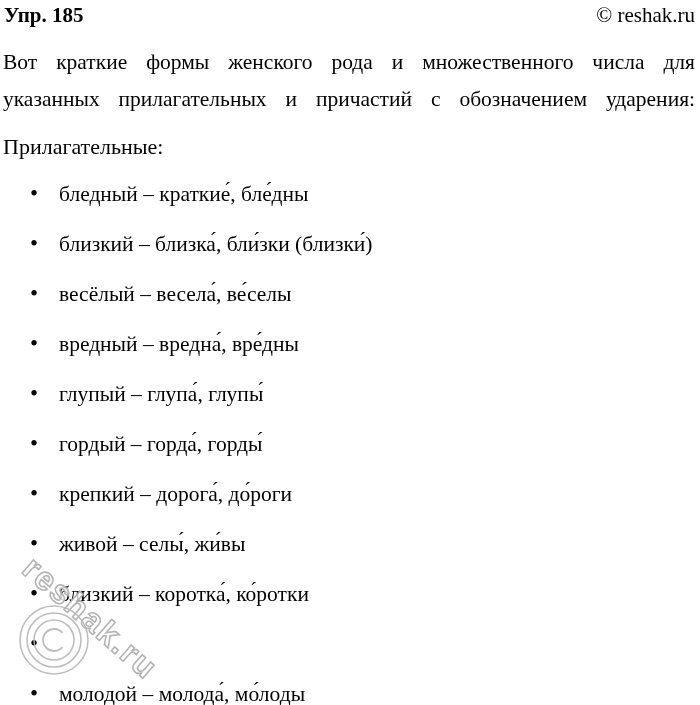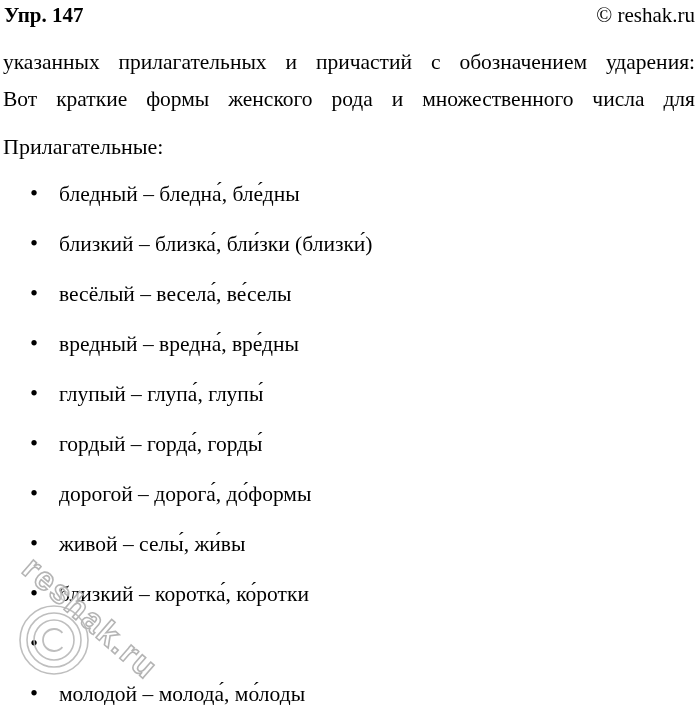--- a/index.html
+++ b/index.html
@@ -89,35 +89,35 @@
     z-index: 5;
     pointer-events: none;
   }
 </style>
 </head>
 <body>
 
 <div class="page">
 
   <div class="header-row">
-    <span class="exercise-number">Упр. 147</span>
+    <span class="exercise-number">Упр. 185</span>
     <span class="copyright">© reshak.ru</span>
   </div>
 
   <div class="intro">
+    <div class="line">Вот краткие формы женского рода и множественного числа для</div>
     <div class="line">указанных прилагательных и причастий с обозначением ударения:</div>
-    <div class="line">Вот краткие формы женского рода и множественного числа для</div>
   </div>
 
   <div class="section-title">Прилагательные:</div>
 
   <div class="adjective-list">
     <div class="item">
       <span class="bullet">•</span>
-      <span>бледный – бледна́, бле́дны</span>
+      <span>бледный – краткие́, бле́дны</span>
     </div>
     <div class="item">
       <span class="bullet">•</span>
       <span>близкий – близка́, бли́зки (близки́)</span>
     </div>
     <div class="item">
       <span class="bullet">•</span>
       <span>весёлый – весела́, ве́селы</span>
     </div>
     <div class="item">
@@ -127,21 +127,21 @@
     <div class="item">
       <span class="bullet">•</span>
       <span>глупый – глупа́, глупы́</span>
     </div>
     <div class="item">
       <span class="bullet">•</span>
       <span>гордый – горда́, горды́</span>
     </div>
     <div class="item">
       <span class="bullet">•</span>
-      <span>дорогой – дорога́, до́формы</span>
+      <span>крепкий – дорога́, до́роги</span>
     </div>
     <div class="item">
       <span class="bullet">•</span>
       <span>живой – селы́, жи́вы</span>
     </div>
     <div class="item">
       <span class="bullet">•</span>
       <span>близкий – коротка́, ко́ротки</span>
     </div>
     <div class="item">

